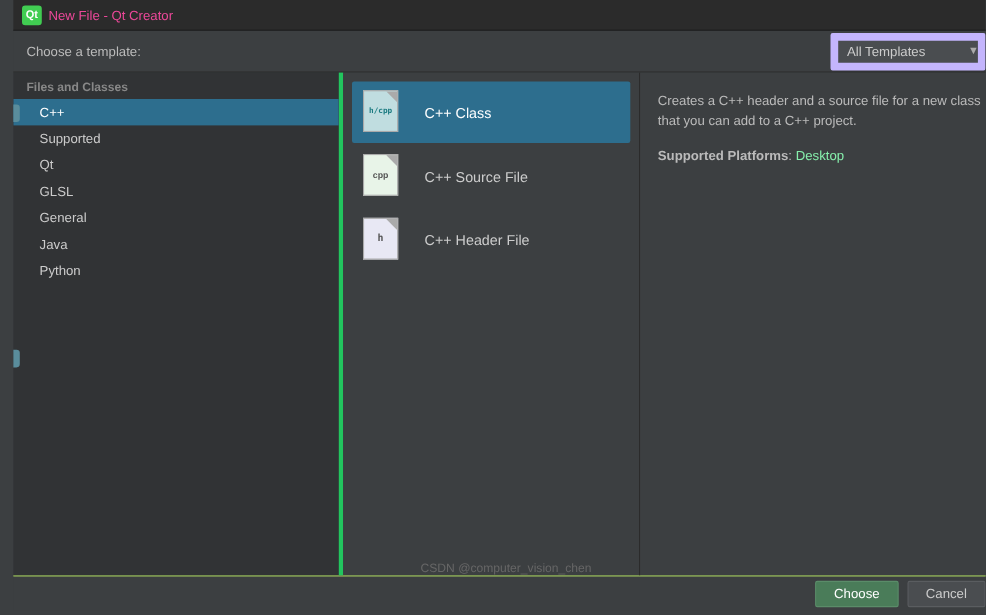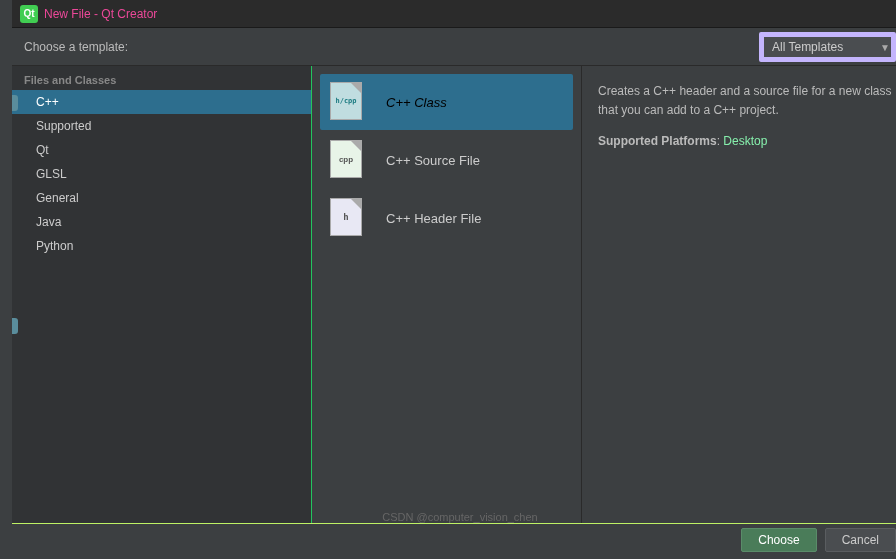--- a/index.html
+++ b/index.html
@@ -50,21 +50,21 @@
       justify-content: space-between;
       padding: 0 12px;
       border-bottom: 1px solid #2a2a2a;
     }
     .top-bar-label {
       color: #bbb;
       font-size: 12px;
     }
     .template-dropdown {
       background: #4a4d50;
-      border: 5px solid #c4b5fd;
+      border: 7px solid #c4b5fd;
       color: #ccc;
       font-size: 12px;
       padding: 3px 24px 3px 8px;
       border-radius: 2px;
       appearance: none;
       -webkit-appearance: none;
       cursor: pointer;
       position: relative;
       min-width: 130px;
     }
@@ -85,21 +85,21 @@
     
     .main-content {
       display: flex;
       height: calc(559px - 28px - 38px - 36px);
     }
 
     
     .sidebar {
       width: 300px;
       background: #313335;
-      border-right: 1px solid #22c55e;
+      border-right: 4px solid #22c55e;
       flex-shrink: 0;
       overflow-y: auto;
     }
     .sidebar-group-label {
       padding: 8px 12px 4px 12px;
       font-size: 11px;
       color: #888;
       font-weight: bold;
       text-transform: none;
     }
@@ -175,22 +175,21 @@
       background: #c0dde0;
       font-size: 7px;
       color: #2a6a70;
       font-weight: bold;
     }
     .template-label {
       font-size: 13px;
       color: #ccc;
     }
     .template-item.active .template-label {
-      color: #000000;
-      font-style: italic;
+      color: #ffffff;
     }
 
     
     .description-panel {
       flex: 1;
       background: #3c3f41;
       padding: 16px;
       font-size: 12px;
       color: #bbb;
       line-height: 1.6;

